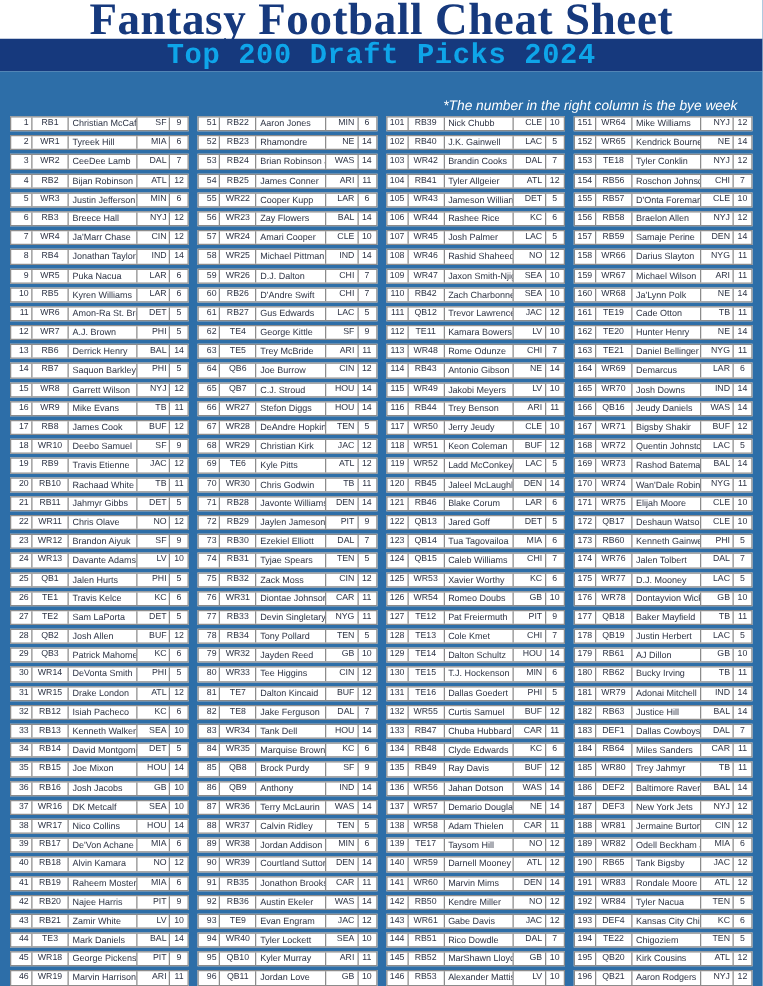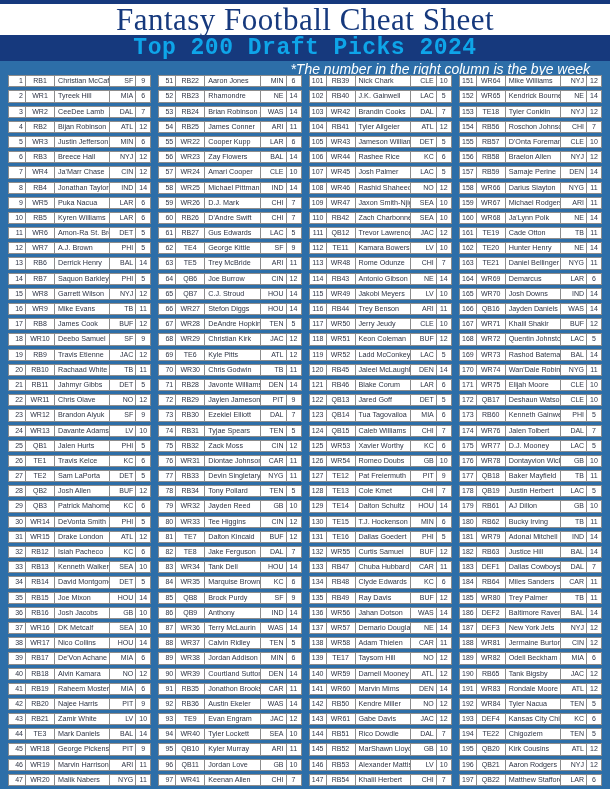--- a/index.html
+++ b/index.html
@@ -3,29 +3,29 @@
 <meta charset="utf-8">
 <style>
   html,body{margin:0;padding:0;}
   body{width:610px;height:789px;background:#fff;font-family:"Liberation Sans",sans-serif;overflow:hidden;}
   .page{width:610px;height:789px;display:flex;flex-direction:column;}
 
   .stars-bar{height:18px;background:var(--navy,#16397d);color:#fff;font-size:9px;line-height:18px;
     text-align:center;letter-spacing:17px;white-space:nowrap;overflow:hidden;}
 
   .title-band{height:31px;background:#fff;display:flex;align-items:center;justify-content:center;}
-  .title-band h1{margin:16px;font-family:"Liberation Serif",serif;font-weight:normal;font-size:31px;
+  .title-band h1{margin:16px;font-family:"Liberation Serif",serif;font-weight:bold;font-size:36px;
     line-height:31px;color:var(--navy,#16397d);letter-spacing:0.5px;}
 
   .banner{height:31px;background:var(--navy,#16397d);display:flex;align-items:center;justify-content:center;}
   .banner h2{margin:0;font-family:Liberation Mono, monospace;font-weight:bold;font-size:23px;color:#0ea5e9;letter-spacing:0.5px;}
 
   .body-blue{flex:1;background:var(--body-blue,#2d6ea8);display:flex;flex-direction:column;}
 
-  .note{text-align:right;color:#fff;font-style:italic;font-size:14px;padding:0 20px 4px 0;height:10px;}
+  .note{text-align:right;color:#fff;font-style:italic;font-size:11px;padding:22px 20px 4px 0;height:10px;}
 
   .grid{display:grid;grid-template-columns:repeat(4,1fr);column-gap:7px;padding:0 8px;}
   .col{display:flex;flex-direction:column;}
 
   .row{display:grid;grid-template-columns:17px 29px 1fr 26px 14px;background:#fff;
     border:1px solid #8c8c8c;margin-bottom:3px;height:10.2px;align-items:center;}
   .cell{font-size:7px;line-height:10px;color:#2e3445;overflow:hidden;white-space:nowrap;height:10.2px;}
   .c-rank{text-align:right;padding-right:2px;border-right:1px solid #8c8c8c;}
   .c-pos{text-align:center;border-right:1px solid #8c8c8c;}
   .c-name{padding-left:3px;font-size:7.2px;border-right:1px solid #8c8c8c;}
@@ -438,21 +438,21 @@
           <div class="row">
             <div class="cell c-rank">58</div>
             <div class="cell c-pos">WR25</div>
             <div class="cell c-name">Michael Pittman Jr.</div>
             <div class="cell c-team">IND</div>
             <div class="cell c-bye">14</div>
           </div>
           <div class="row">
             <div class="cell c-rank">59</div>
             <div class="cell c-pos">WR26</div>
-            <div class="cell c-name">D.J. Mark</div>
+            <div class="cell c-name">D.J. Dalton</div>
             <div class="cell c-team">CHI</div>
             <div class="cell c-bye">7</div>
           </div>
           <div class="row">
             <div class="cell c-rank">60</div>
             <div class="cell c-pos">RB26</div>
             <div class="cell c-name">D'Andre Swift</div>
             <div class="cell c-team">CHI</div>
             <div class="cell c-bye">7</div>
           </div>
@@ -713,21 +713,21 @@
             <div class="cell c-pos">WR41</div>
             <div class="cell c-name">Keenan Allen</div>
             <div class="cell c-team">CHI</div>
             <div class="cell c-bye">7</div>
           </div>
         </div>
       <div class="col">
           <div class="row">
             <div class="cell c-rank">101</div>
             <div class="cell c-pos">RB39</div>
-            <div class="cell c-name">Nick Chark</div>
+            <div class="cell c-name">Nick Chubb</div>
             <div class="cell c-team">CLE</div>
             <div class="cell c-bye">10</div>
           </div>
           <div class="row">
             <div class="cell c-rank">102</div>
             <div class="cell c-pos">RB40</div>
             <div class="cell c-name">J.K. Gainwell</div>
             <div class="cell c-team">LAC</div>
             <div class="cell c-bye">5</div>
           </div>
@@ -1100,21 +1100,21 @@
           <div class="row">
             <div class="cell c-rank">158</div>
             <div class="cell c-pos">WR66</div>
             <div class="cell c-name">Darius Slayton</div>
             <div class="cell c-team">NYG</div>
             <div class="cell c-bye">11</div>
           </div>
           <div class="row">
             <div class="cell c-rank">159</div>
             <div class="cell c-pos">WR67</div>
-            <div class="cell c-name">Michael Rodgers</div>
+            <div class="cell c-name">Michael Wilson</div>
             <div class="cell c-team">ARI</div>
             <div class="cell c-bye">11</div>
           </div>
           <div class="row">
             <div class="cell c-rank">160</div>
             <div class="cell c-pos">WR68</div>
             <div class="cell c-name">Ja'Lynn Polk</div>
             <div class="cell c-team">NE</div>
             <div class="cell c-bye">14</div>
           </div>
@@ -1149,28 +1149,28 @@
           <div class="row">
             <div class="cell c-rank">165</div>
             <div class="cell c-pos">WR70</div>
             <div class="cell c-name">Josh Downs</div>
             <div class="cell c-team">IND</div>
             <div class="cell c-bye">14</div>
           </div>
           <div class="row">
             <div class="cell c-rank">166</div>
             <div class="cell c-pos">QB16</div>
-            <div class="cell c-name">Jayden Daniels</div>
+            <div class="cell c-name">Jeudy Daniels</div>
             <div class="cell c-team">WAS</div>
             <div class="cell c-bye">14</div>
           </div>
           <div class="row">
             <div class="cell c-rank">167</div>
             <div class="cell c-pos">WR71</div>
-            <div class="cell c-name">Khalil Shakir</div>
+            <div class="cell c-name">Bigsby Shakir</div>
             <div class="cell c-team">BUF</div>
             <div class="cell c-bye">12</div>
           </div>
           <div class="row">
             <div class="cell c-rank">168</div>
             <div class="cell c-pos">WR72</div>
             <div class="cell c-name">Quentin Johnston</div>
             <div class="cell c-team">LAC</div>
             <div class="cell c-bye">5</div>
           </div>
@@ -1282,21 +1282,21 @@
           <div class="row">
             <div class="cell c-rank">184</div>
             <div class="cell c-pos">RB64</div>
             <div class="cell c-name">Miles Sanders</div>
             <div class="cell c-team">CAR</div>
             <div class="cell c-bye">11</div>
           </div>
           <div class="row">
             <div class="cell c-rank">185</div>
             <div class="cell c-pos">WR80</div>
-            <div class="cell c-name">Trey Palmer</div>
+            <div class="cell c-name">Trey Jahmyr</div>
             <div class="cell c-team">TB</div>
             <div class="cell c-bye">11</div>
           </div>
           <div class="row">
             <div class="cell c-rank">186</div>
             <div class="cell c-pos">DEF2</div>
             <div class="cell c-name">Baltimore Ravens</div>
             <div class="cell c-team">BAL</div>
             <div class="cell c-bye">14</div>
           </div>

